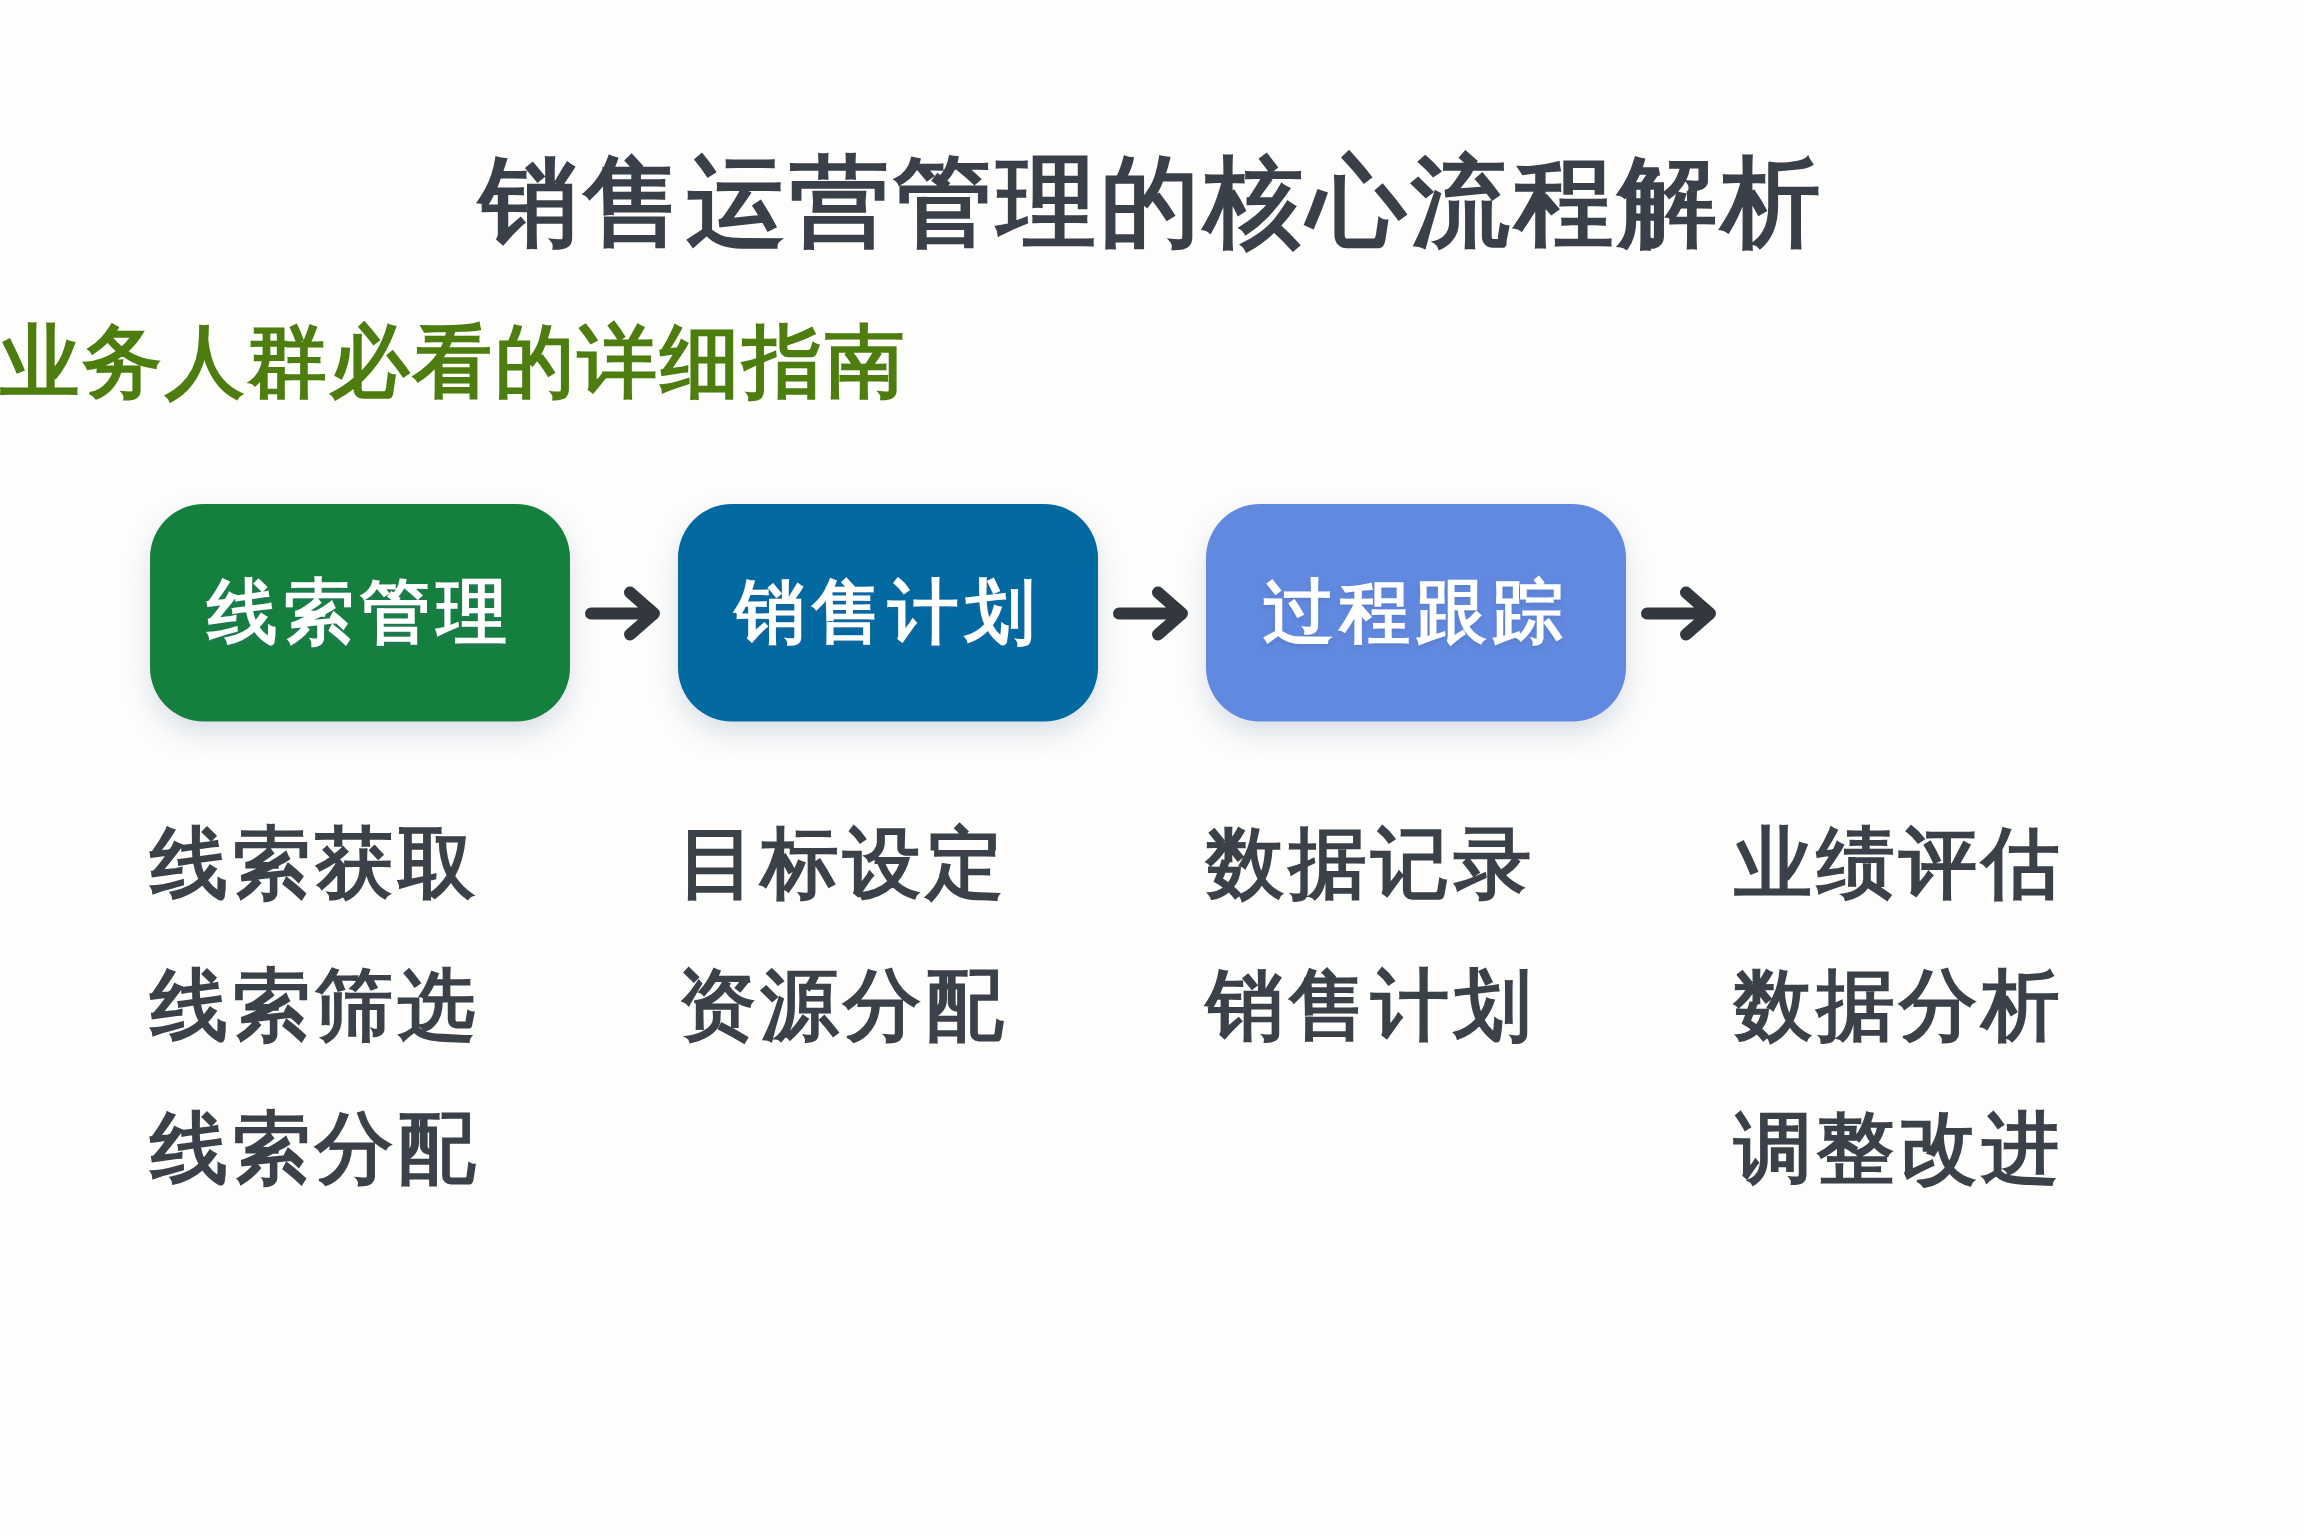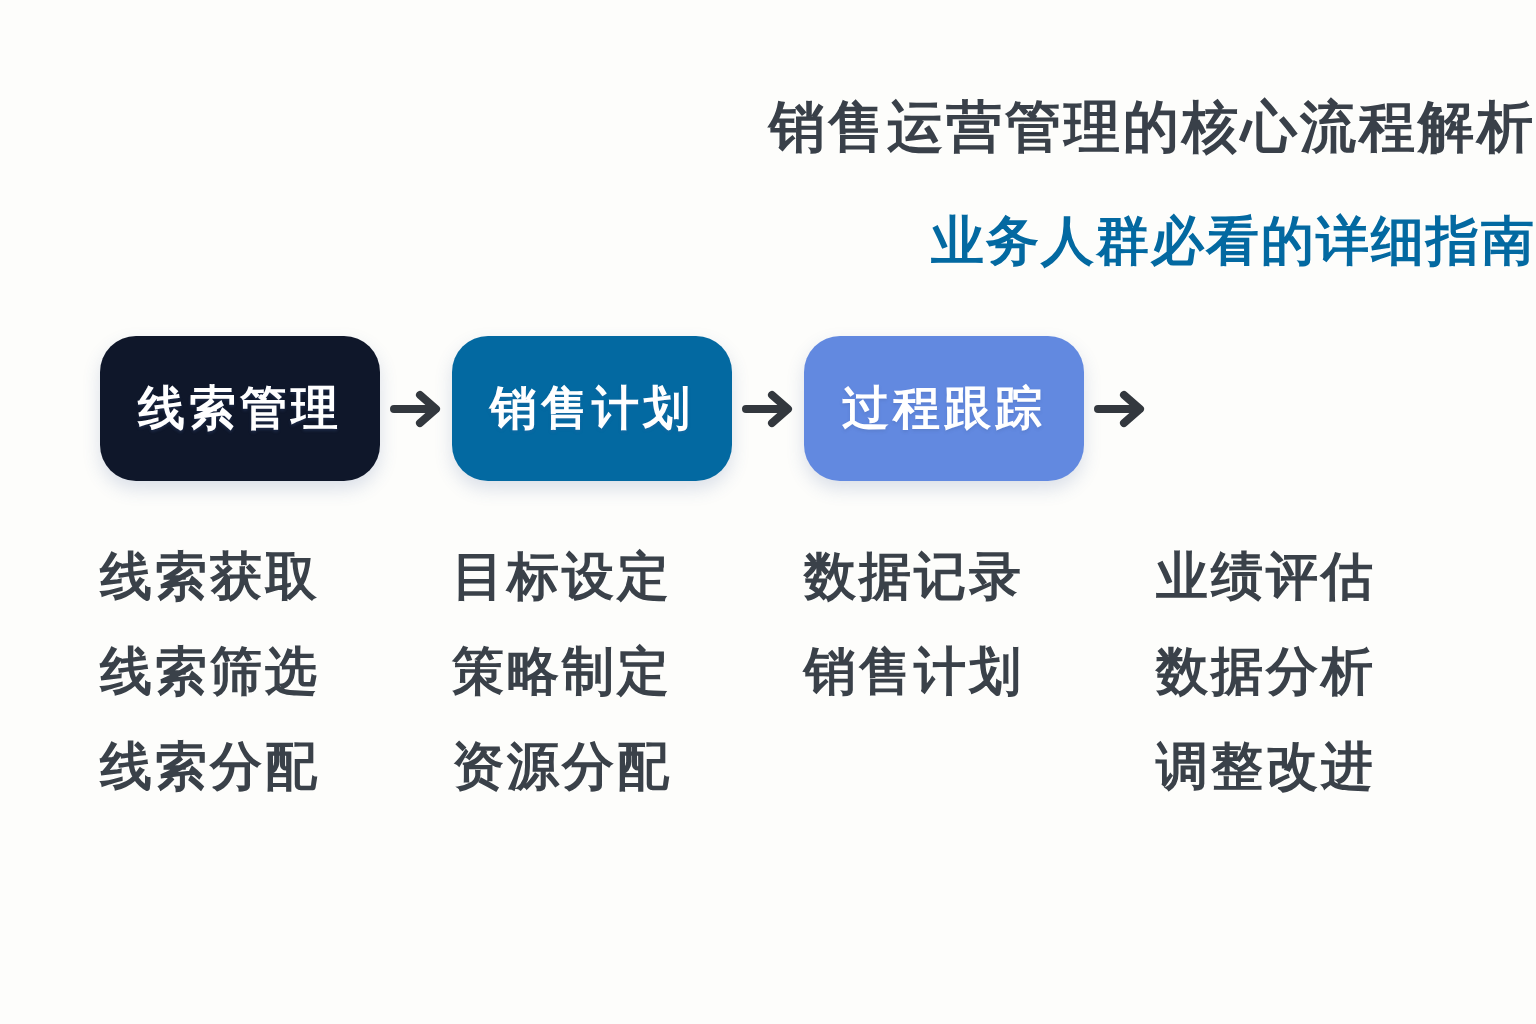--- a/index.html
+++ b/index.html
@@ -13,36 +13,36 @@
     position: relative;
     overflow: hidden;
     font-family: "Liberation Sans", "DejaVu Sans", sans-serif;
     color: #3a4149;
   }
   .page-title {
     position: absolute;
     top: 90px;
     left: 0;
     width: 1536px;
-    text-align: right;
-    font-size: 56px;
+    text-align: center;
+    font-size: 66px;
     font-weight: 900;
     letter-spacing: 3px;
     color: #394049;
   }
   .page-subtitle {
     position: absolute;
     top: 206px;
     left: 0;
     width: 1536px;
-    text-align: right;
+    text-align: left;
     font-size: 53px;
     font-weight: 800;
     letter-spacing: 2px;
-    color: #0369a1;
+    color: #4d7c0f;
   }
   .flow-row {
     position: absolute;
     top: 336px;
     left: 100px;
     display: flex;
     align-items: center;
   }
   .stage-box {
     width: 280px;
@@ -94,21 +94,21 @@
     white-space: nowrap;
   }
 </style>
 </head>
 <body style="background: rgb(253, 253, 251);">
 
 <div class="page-title">销售运营管理的核心流程解析</div>
 <div class="page-subtitle">业务人群必看的详细指南</div>
 
 <div class="flow-row">
-  <div class="stage-box" style="background: #0f172a;">
+  <div class="stage-box" style="background: #15803d;">
     <span class="stage-label">线索管理</span>
   </div>
   <div class="arrow-cell">
     <svg width="54" height="44" viewBox="0 0 54 44" fill="none">
       <path d="M5 22 H45 M31 8 L47 22 L31 36" stroke="#33383e" stroke-width="8" stroke-linecap="round" stroke-linejoin="round"></path>
     </svg>
   </div>
   <div class="stage-box" style="background: #0369a1;">
     <span class="stage-label">销售计划</span>
   </div>
@@ -128,21 +128,20 @@
 </div>
 
 <div class="items-row">
   <div class="item-col">
     <div class="stage-item">线索获取</div>
     <div class="stage-item">线索筛选</div>
     <div class="stage-item">线索分配</div>
   </div>
   <div class="item-col">
     <div class="stage-item">目标设定</div>
-    <div class="stage-item">策略制定</div>
     <div class="stage-item">资源分配</div>
   </div>
   <div class="item-col">
     <div class="stage-item">数据记录</div>
     <div class="stage-item">销售计划</div>
   </div>
   <div class="item-col">
     <div class="stage-item">业绩评估</div>
     <div class="stage-item">数据分析</div>
     <div class="stage-item">调整改进</div>

